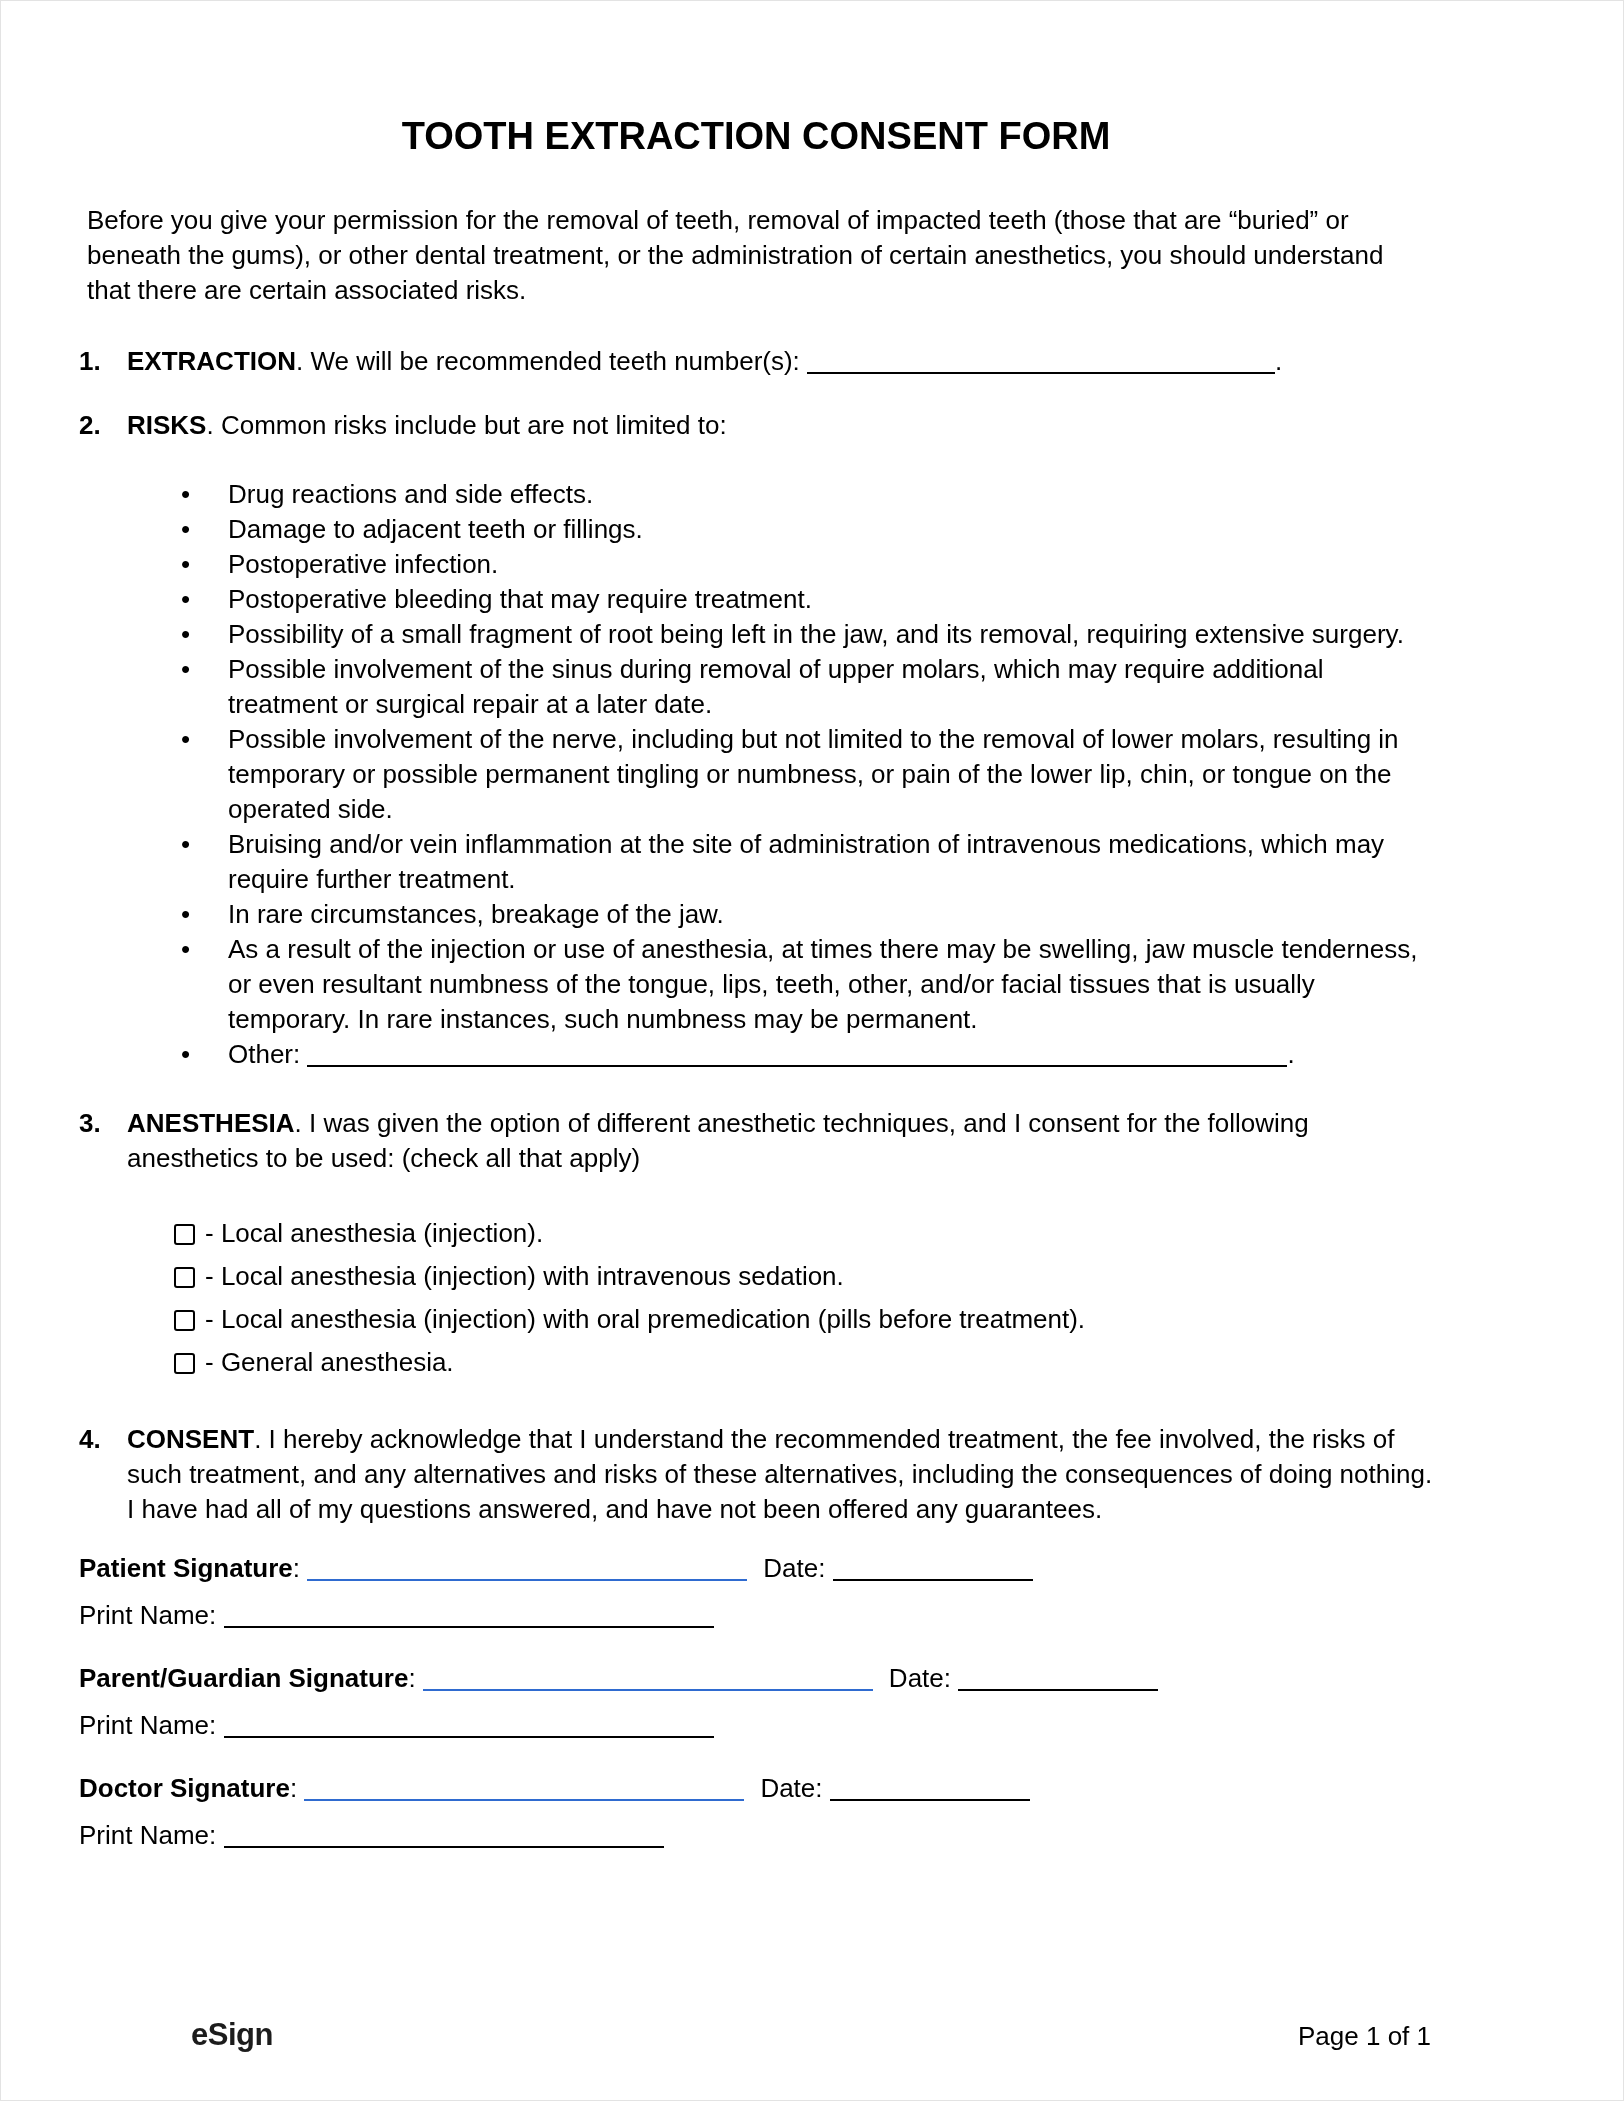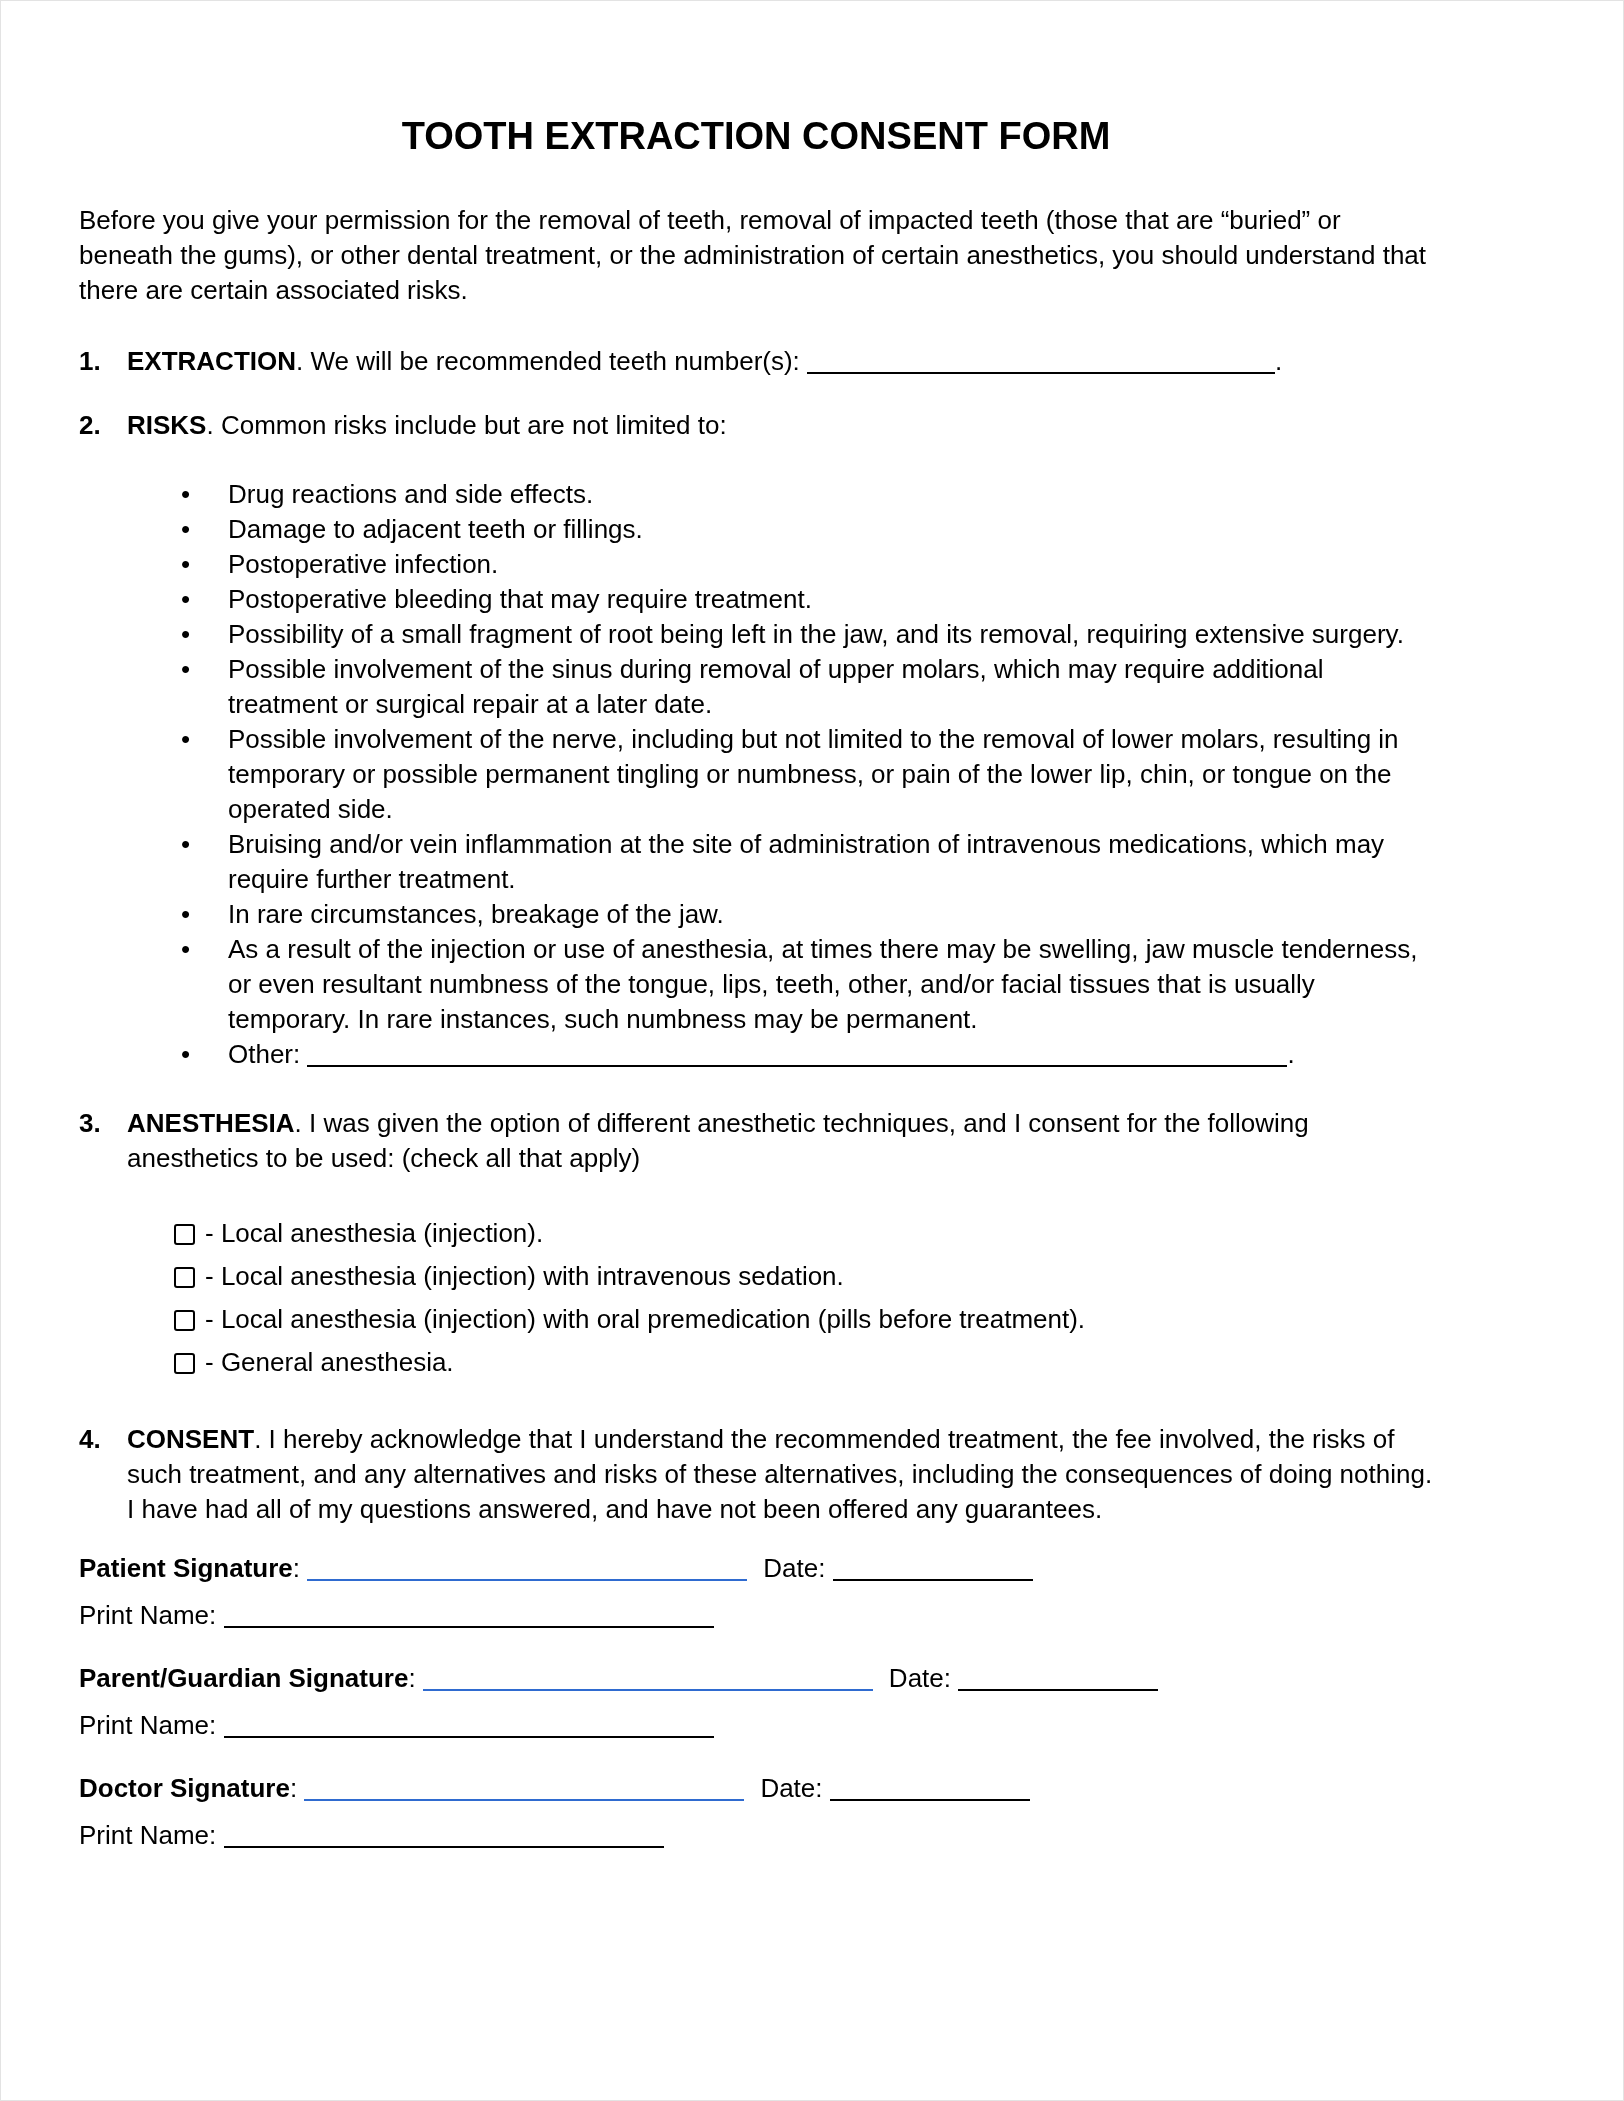--- a/index.html
+++ b/index.html
@@ -21,21 +21,21 @@
     padding: 112px 190px 0 78px;
   }
   .title {
     font-size: 38px;
     line-height: 46px;
     font-weight: 700;
     text-align: center;
     margin: 0 0 44px 0;
   }
   .intro {
-    margin: 0 0 36px 0;
+    margin: 0 0 36px 8px;
   }
   .numbered {
     display: flex;
   }
   .num {
     width: 48px;
     flex: none;
     font-weight: 700;
   }
   .nbody {
@@ -196,14 +196,18 @@
     <span>Print Name:</span> <span class="blank name-line"></span>
   </div>
 
   <div class="sig-row">
     <span class="bold">Doctor Signature</span><span>: </span><span class="blank sig-line w3"></span><span class="date-label">Date:</span> <span class="blank date-line"></span>
   </div>
   <div class="print-row last">
     <span>Print Name:</span> <span class="blank name-line short"></span>
   </div>
 
+  <div class="footer">
+    <span class="brand">eSign</span>
+    <span class="page-num">Page 1 of 1</span>
+  </div>
 
 </div>
 
 </body></html>

